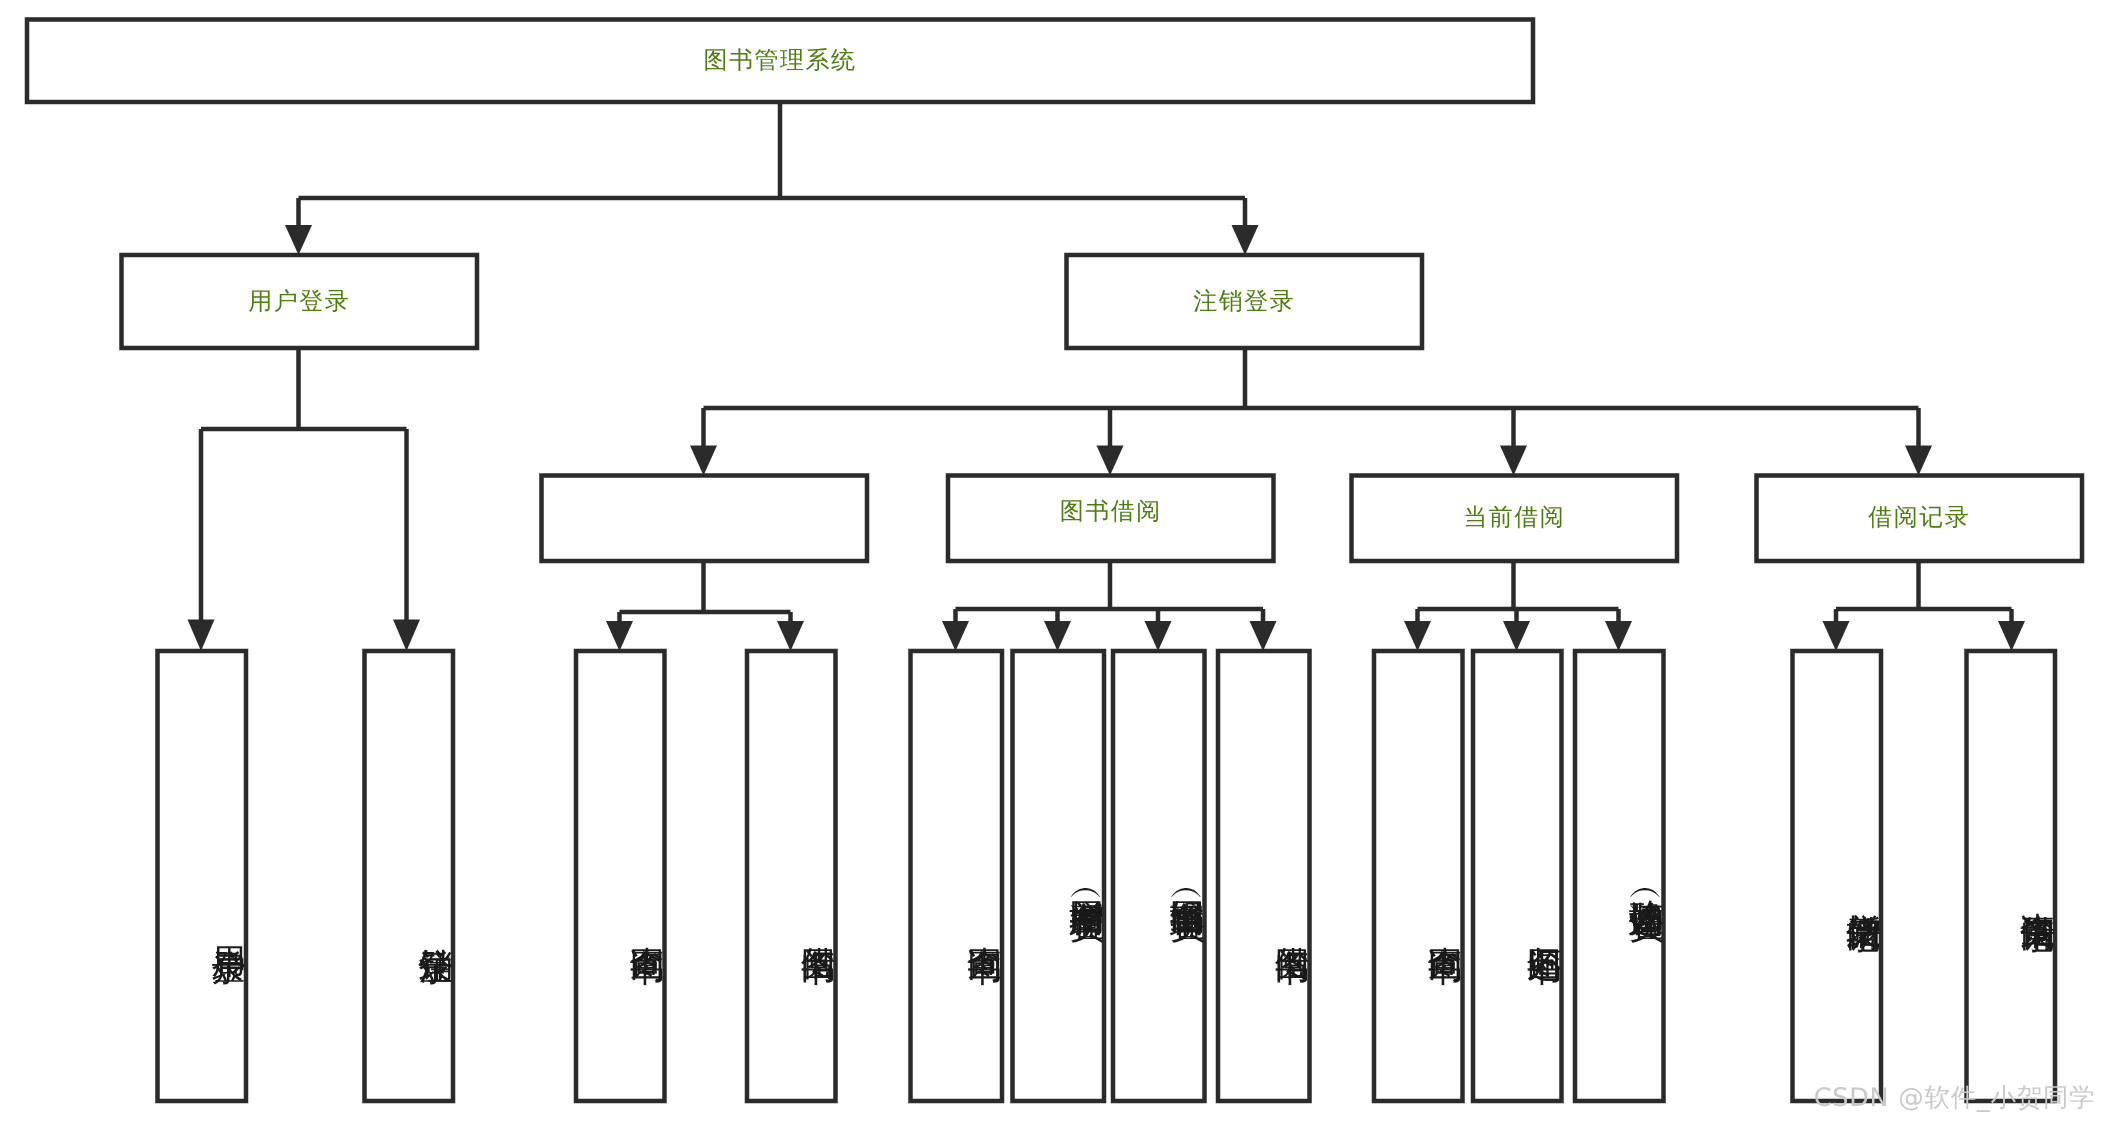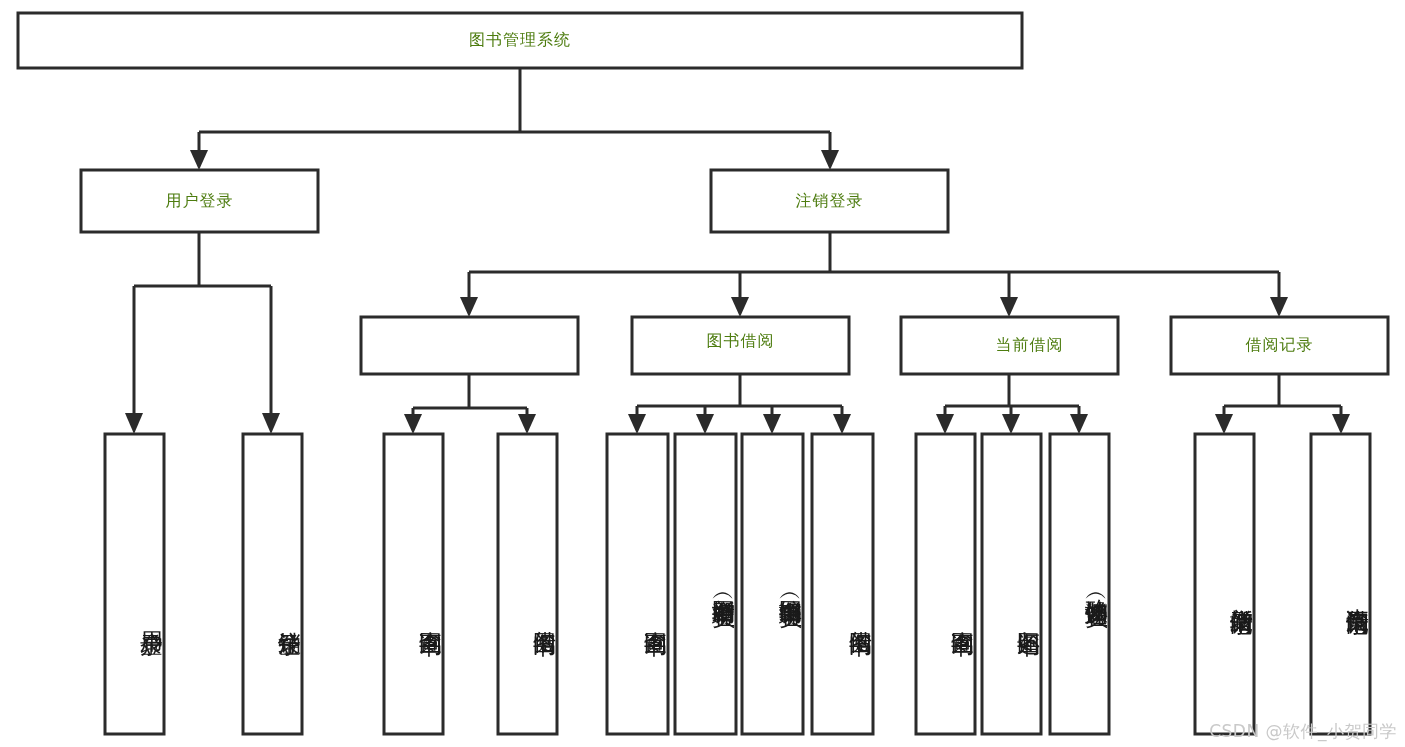--- a/index.html
+++ b/index.html
@@ -132,21 +132,21 @@
     <rect class="node-rect" x="1195" y="434" width="59" height="300"></rect>
     <rect class="node-rect" x="1311" y="434" width="59" height="300"></rect>
   </svg>
 
   <div class="htext" style="left:18px;top:13px;width:1004px;height:55px;">图书管理系统</div>
 
   <div class="htext" style="left:81px;top:170px;width:237px;height:62px;">用户登录</div>
   <div class="htext" style="left:711px;top:170px;width:237px;height:62px;">注销登录</div>
 
   <div class="htext" style="left:632px;top:317px;width:217px;height:49px;">图书借阅</div>
-  <div class="htext" style="left:901px;top:317px;width:217px;height:57px;padding-left:20px;">当前借阅</div>
+  <div class="htext" style="left:901px;top:317px;width:217px;height:57px;">当前借阅</div>
   <div class="htext" style="left:1171px;top:317px;width:217px;height:57px;">借阅记录</div>
 
   <div class="vtext" style="left:105px;top:500px;width:59px;height:230px;">用户登录</div>
   <div class="vtext" style="left:243px;top:500px;width:59px;height:230px;">注销登录</div>
 
   <div class="vtext" style="left:384px;top:500px;width:59px;height:230px;">查询图书</div>
   <div class="vtext" style="left:498px;top:500px;width:59px;height:230px;">借阅图书</div>
 
   <div class="vtext" style="left:607px;top:500px;width:61px;height:230px;">查询图书</div>
   <div class="vtext" style="left:675px;top:440px;width:61px;height:290px;">新增图书（管理员）</div>

